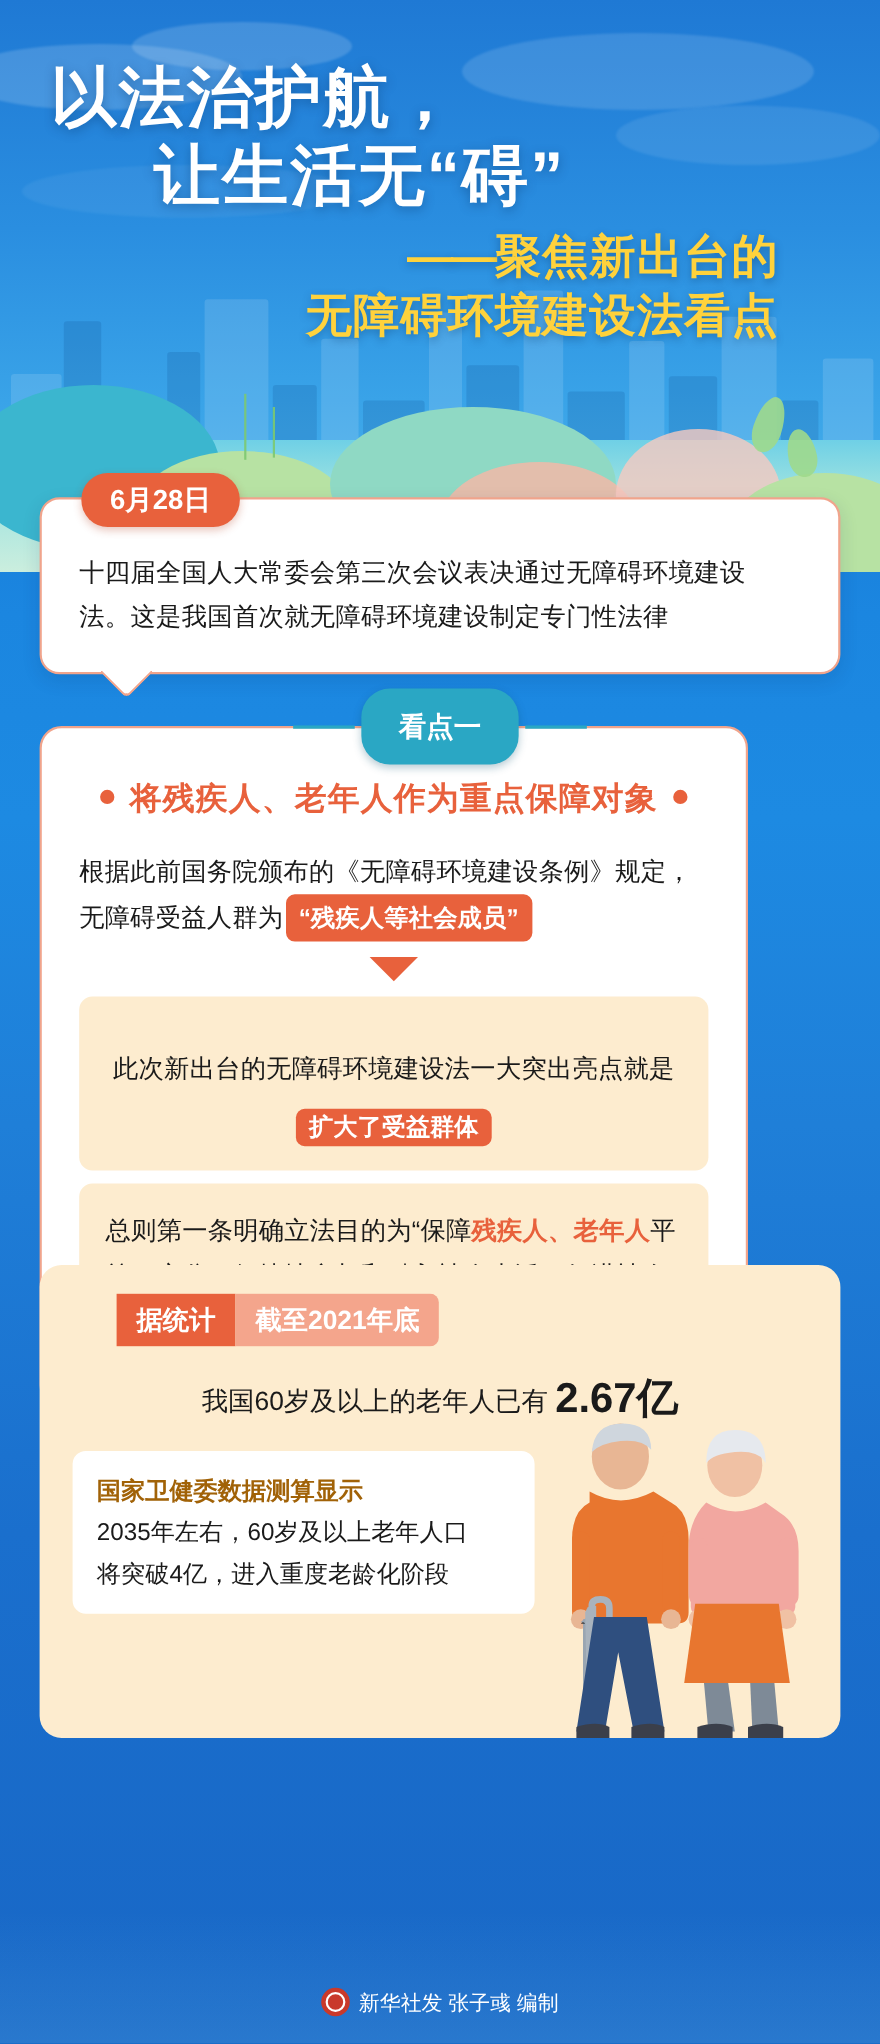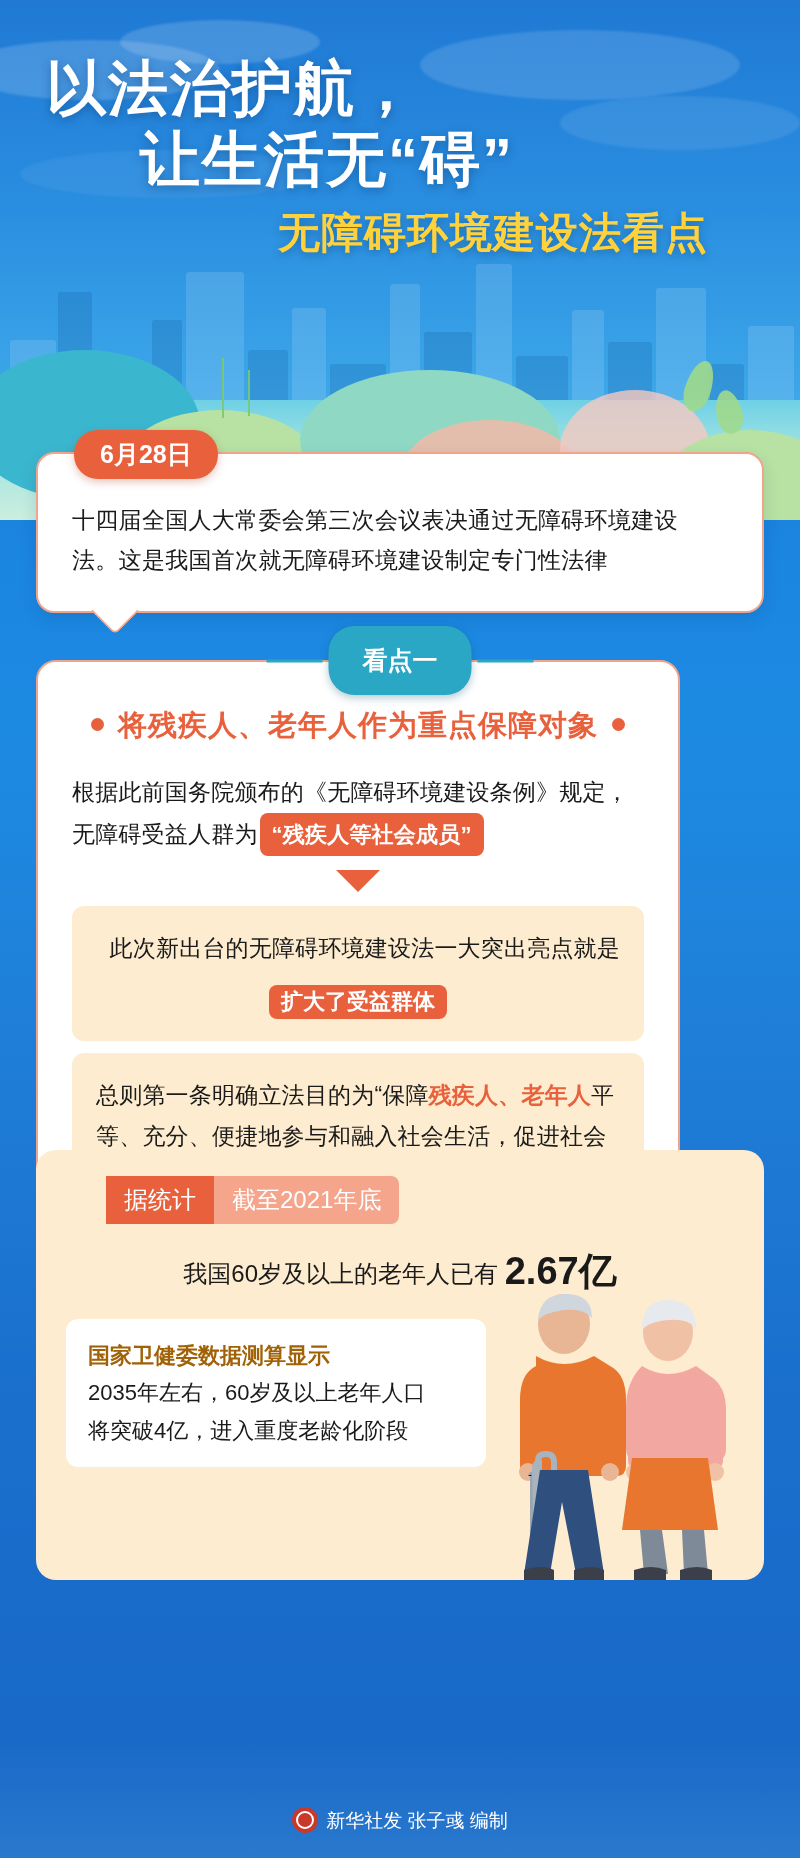--- a/index.html
+++ b/index.html
@@ -235,21 +235,21 @@
     border-right: 22px solid transparent;
     border-top: 22px solid #e8613c;
   }
 
   .cream-box {
     background: #fdeccf;
     border-radius: 12px;
     padding: 22px 24px;
     margin-top: 14px;
   }
-  .cream-box .body-text { text-align: right; }
+  .cream-box .body-text { text-align: center; margin-top: 23px; }
   .pill-center {
     text-align: center;
     margin-top: 16px;
   }
   .cream-box2 {
     background: #fdeccf;
     border-radius: 12px;
     padding: 22px 24px;
     margin-top: 12px;
   }
@@ -266,21 +266,21 @@
     z-index: 6;
     min-height: 430px;
     overflow: hidden;
   }
   .stat-head {
     display: inline-flex;
     align-items: center;
     border-radius: 8px;
     overflow: hidden;
     font-size: 24px;
-    font-weight: normal;
+    font-weight: bold;
     padding-left: 40px;
   }
   .stat-head .a {
     background: #e8613c; color: #fff; padding: 8px 18px;
   }
   .stat-head .b {
     background: #f4a58c; color: #fff; padding: 8px 18px;
   }
   .stat-line {
     margin-top: 22px;
@@ -399,20 +399,21 @@
       <div class="twig" style="left:248px; top:-30px; height:46px;"></div>
     </div>
   </div>
 
   <div class="wave"></div>
 
   <div class="title-wrap">
     <div class="t-line1">以法治护航，</div>
     <div class="t-line2">让生活无“碍”</div>
     <div class="sub-wrap">
+      <div class="t-sub1"><span class="dashline">——</span><span>聚焦新出台的</span></div>
       <div class="t-sub2">无障碍环境建设法看点</div>
     </div>
   </div>
 
   <div class="date-card">
     <div class="date-badge">6月28日</div>
     <div class="date-text">十四届全国人大常委会第三次会议表决通过无障碍环境建设法。这是我国首次就无障碍环境建设制定专门性法律</div>
     <div class="tail"></div>
   </div>
 

